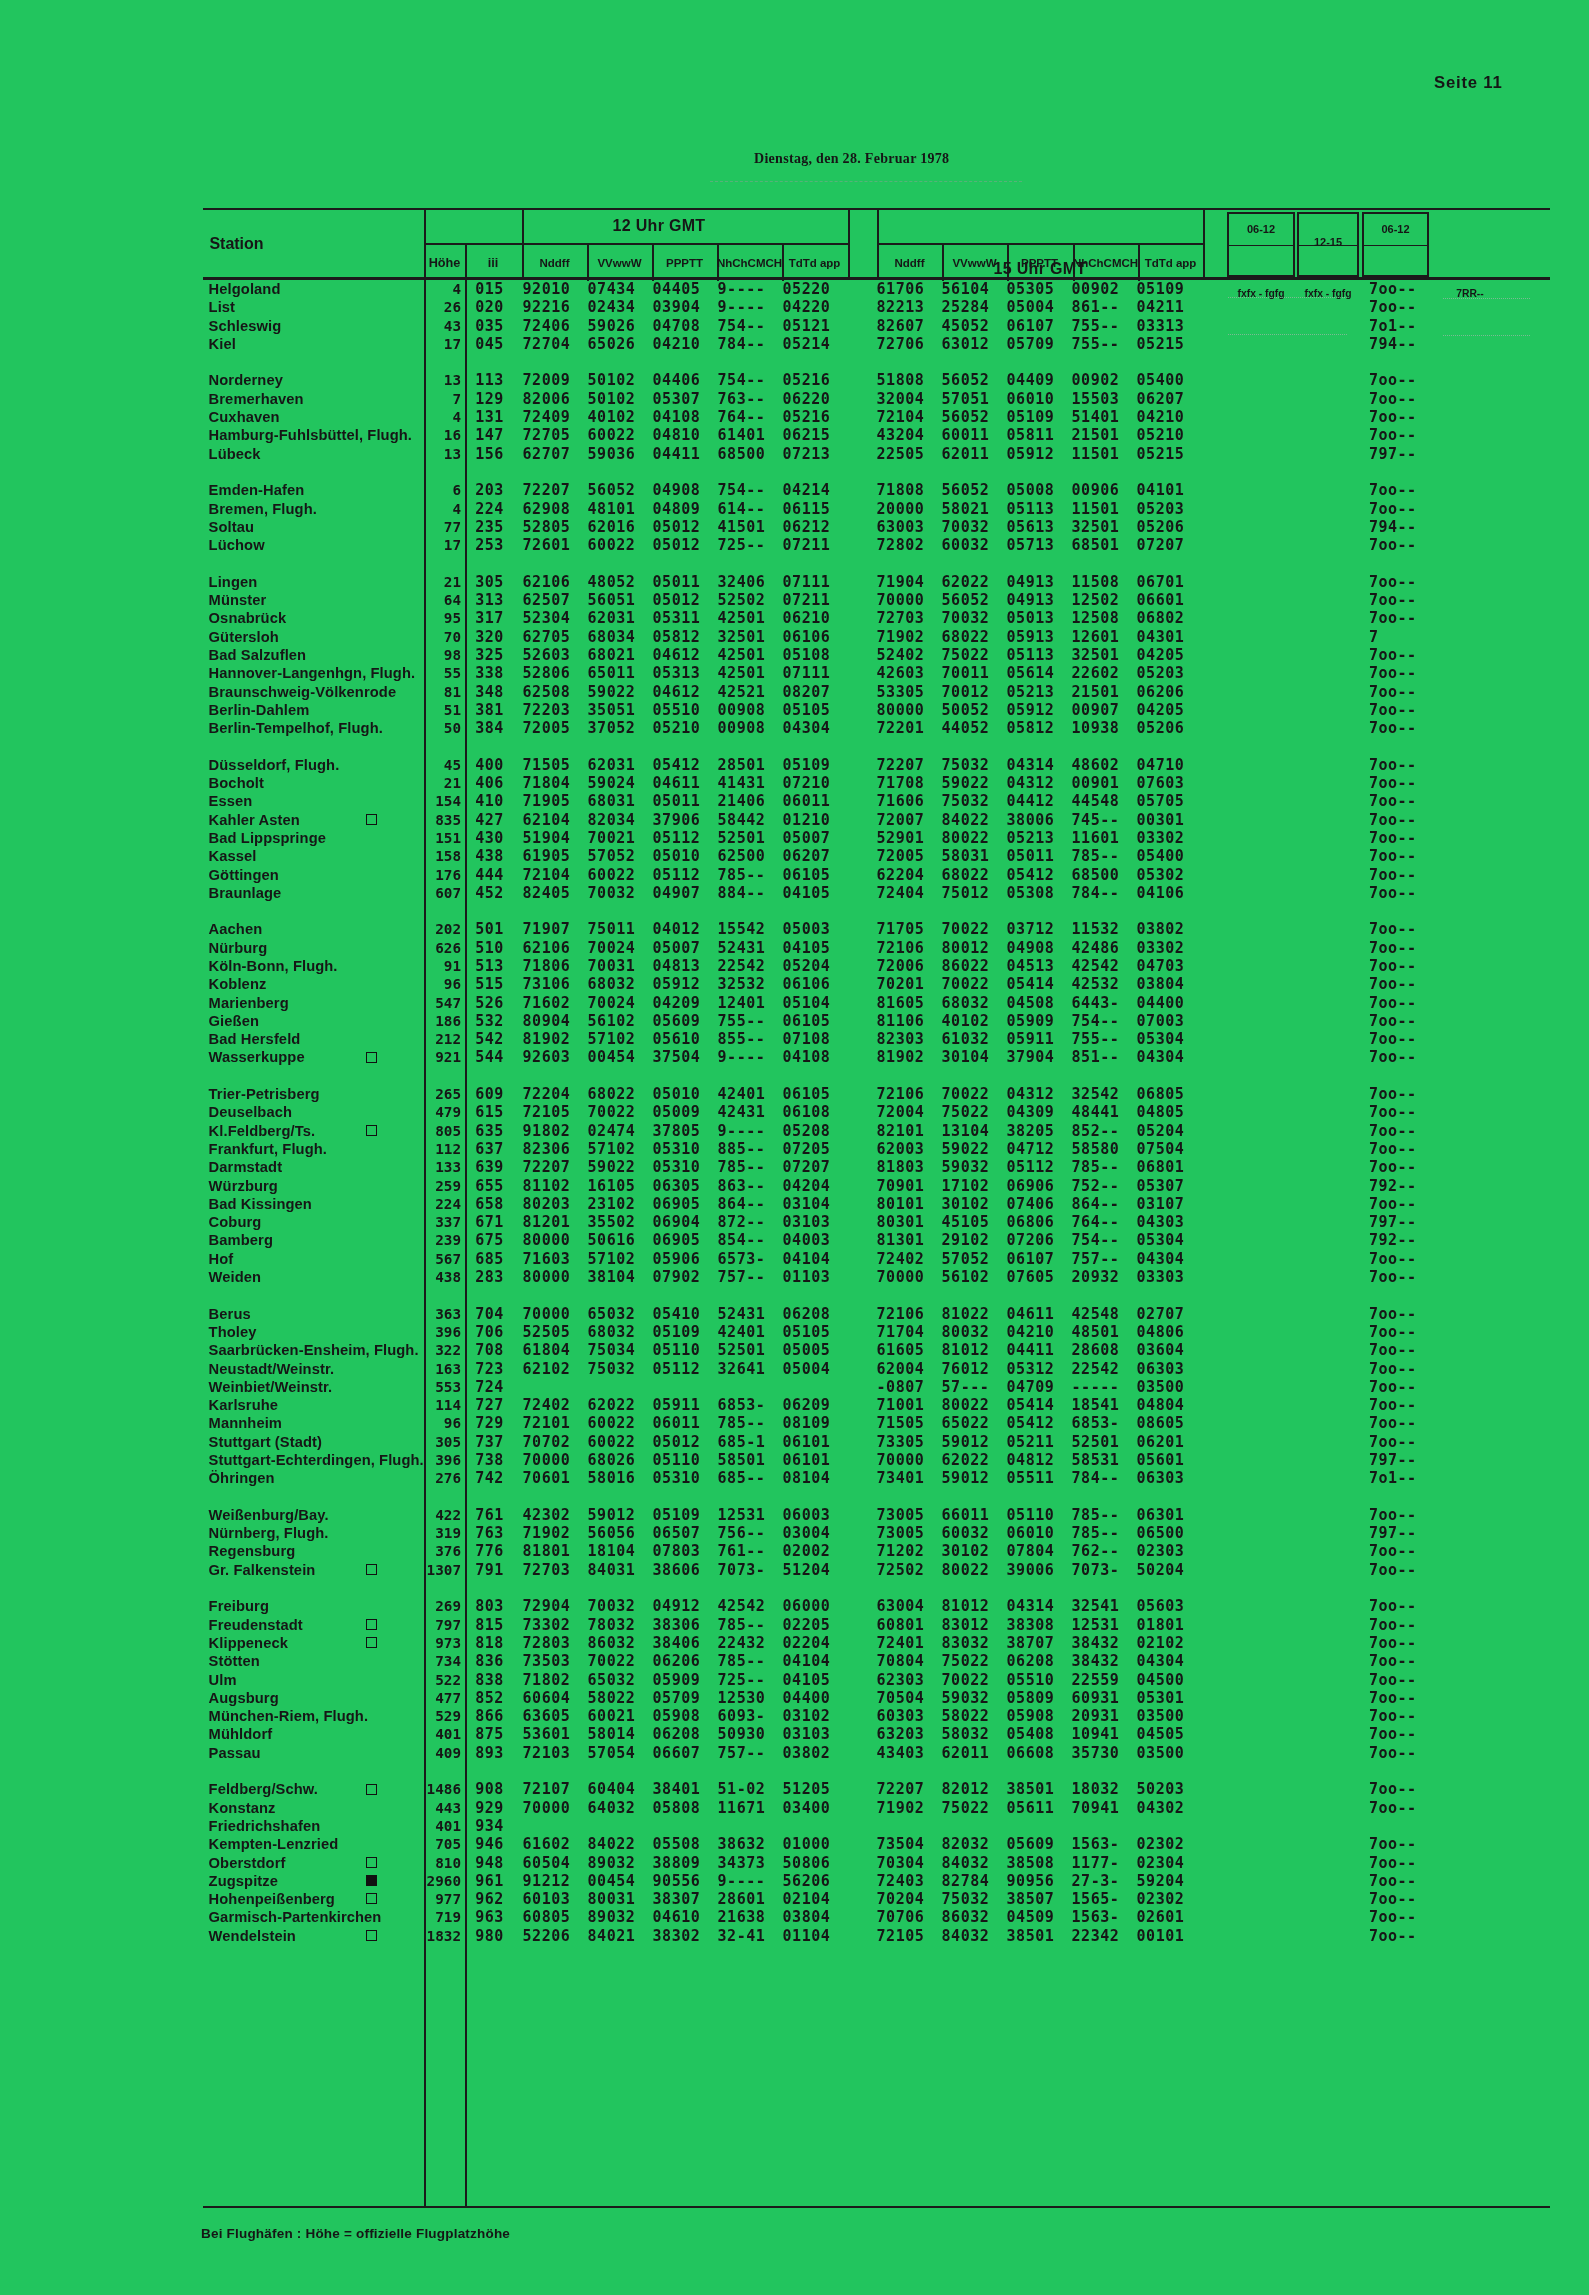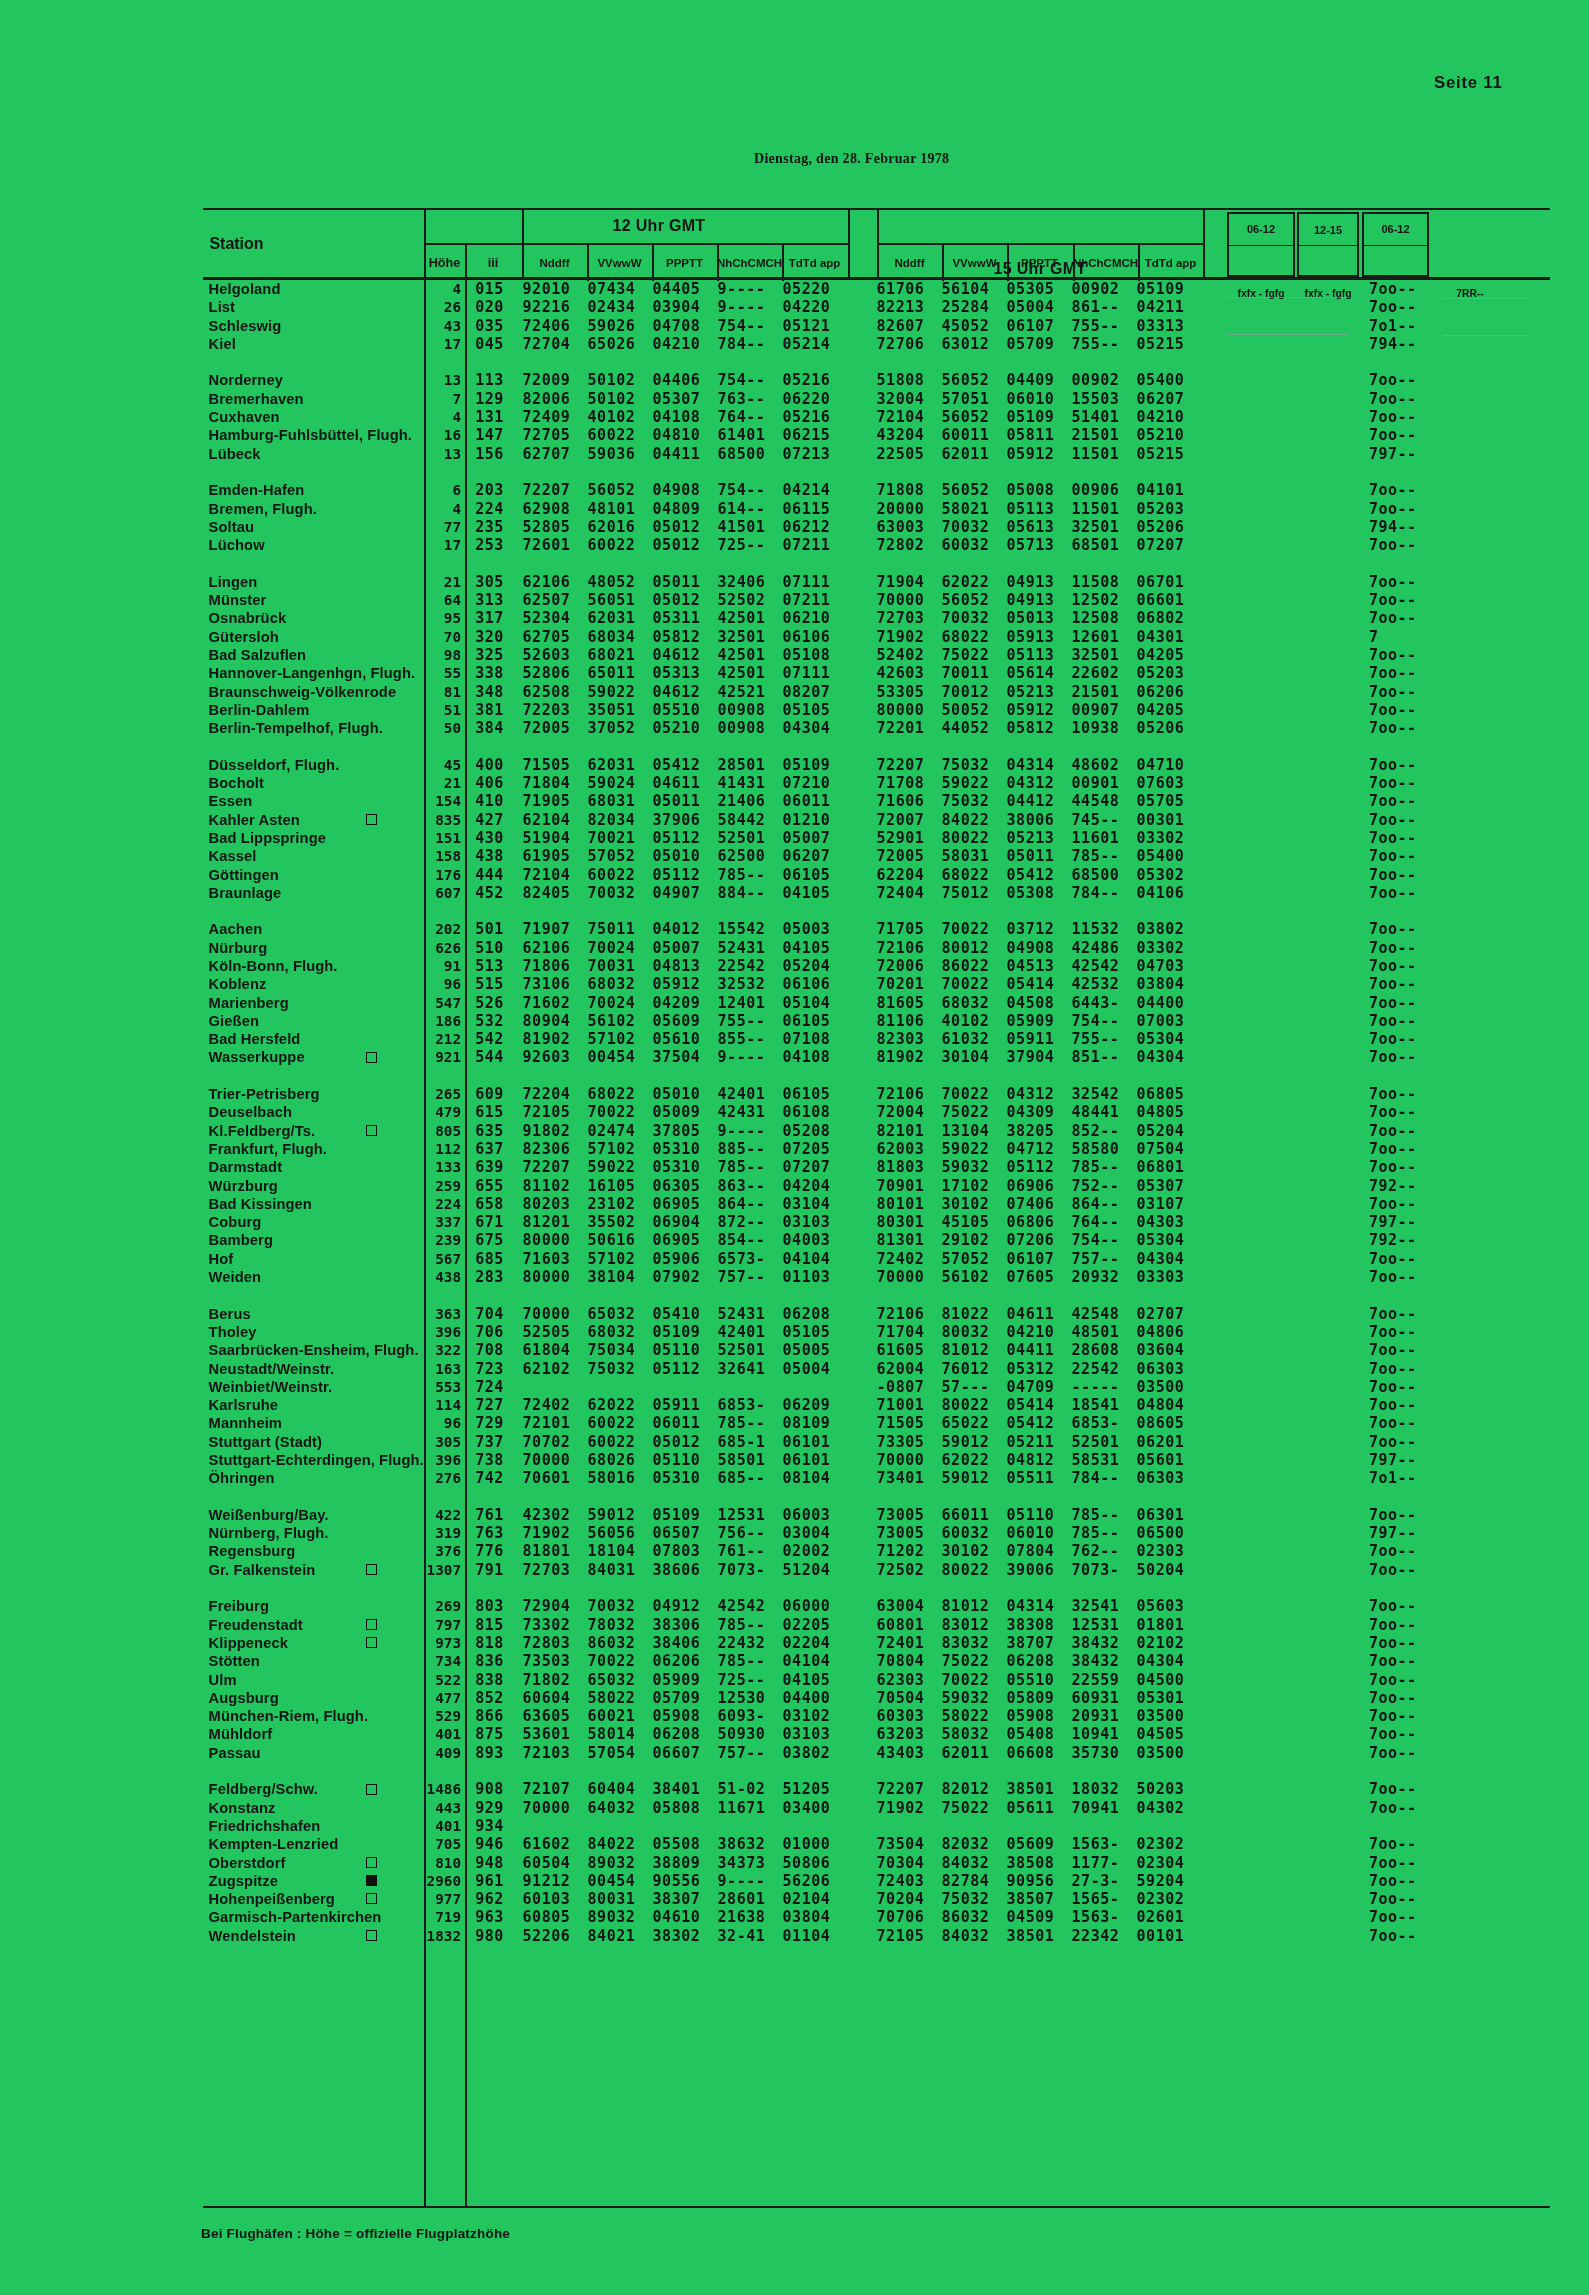--- a/index.html
+++ b/index.html
@@ -89,21 +89,21 @@
     <div class="hdrcell h-sub" style="left:935px;top:36px;width:65px;height:37px;">TdTd app</div>
 
     <div class="hbox" style="left:1024px;top:4px;width:68px;height:65px;">
         <div class="mid"></div>
       </div>
     <div class="hdrcell h-rt" style="left:1024px;top:4px;width:68px;height:33px;">06-12</div>
     <div class="hdrcell h-rb" style="left:1024px;top:37px;width:68px;height:33px;">fxfx - fgfg</div>
     <div class="hbox" style="left:1094px;top:4px;width:62px;height:65px;">
         <div class="mid"></div>
       </div>
-    <div class="hdrcell h-rt" style="left:1094px;top:5px;width:62px;height:33px;">12-15</div>
+    <div class="hdrcell h-rt" style="left:1094px;top:17px;width:62px;height:33px;">12-15</div>
     <div class="hdrcell h-rb" style="left:1094px;top:37px;width:62px;height:33px;">fxfx - fgfg</div>
     <div class="hbox" style="left:1159px;top:4px;width:67px;height:65px;">
         <div class="mid"></div>
       </div>
     <div class="hdrcell h-rt" style="left:1159px;top:4px;width:67px;height:33px;">06-12</div>
     <div class="hdrcell h-rb" style="left:1222px;top:37px;width:90px;height:33px;">7RR--</div>
 
     <div class="vline" style="left:221px;top:72px;height:1926px;"></div>
     <div class="vline" style="left:262px;top:72px;height:1926px;"></div>
 

